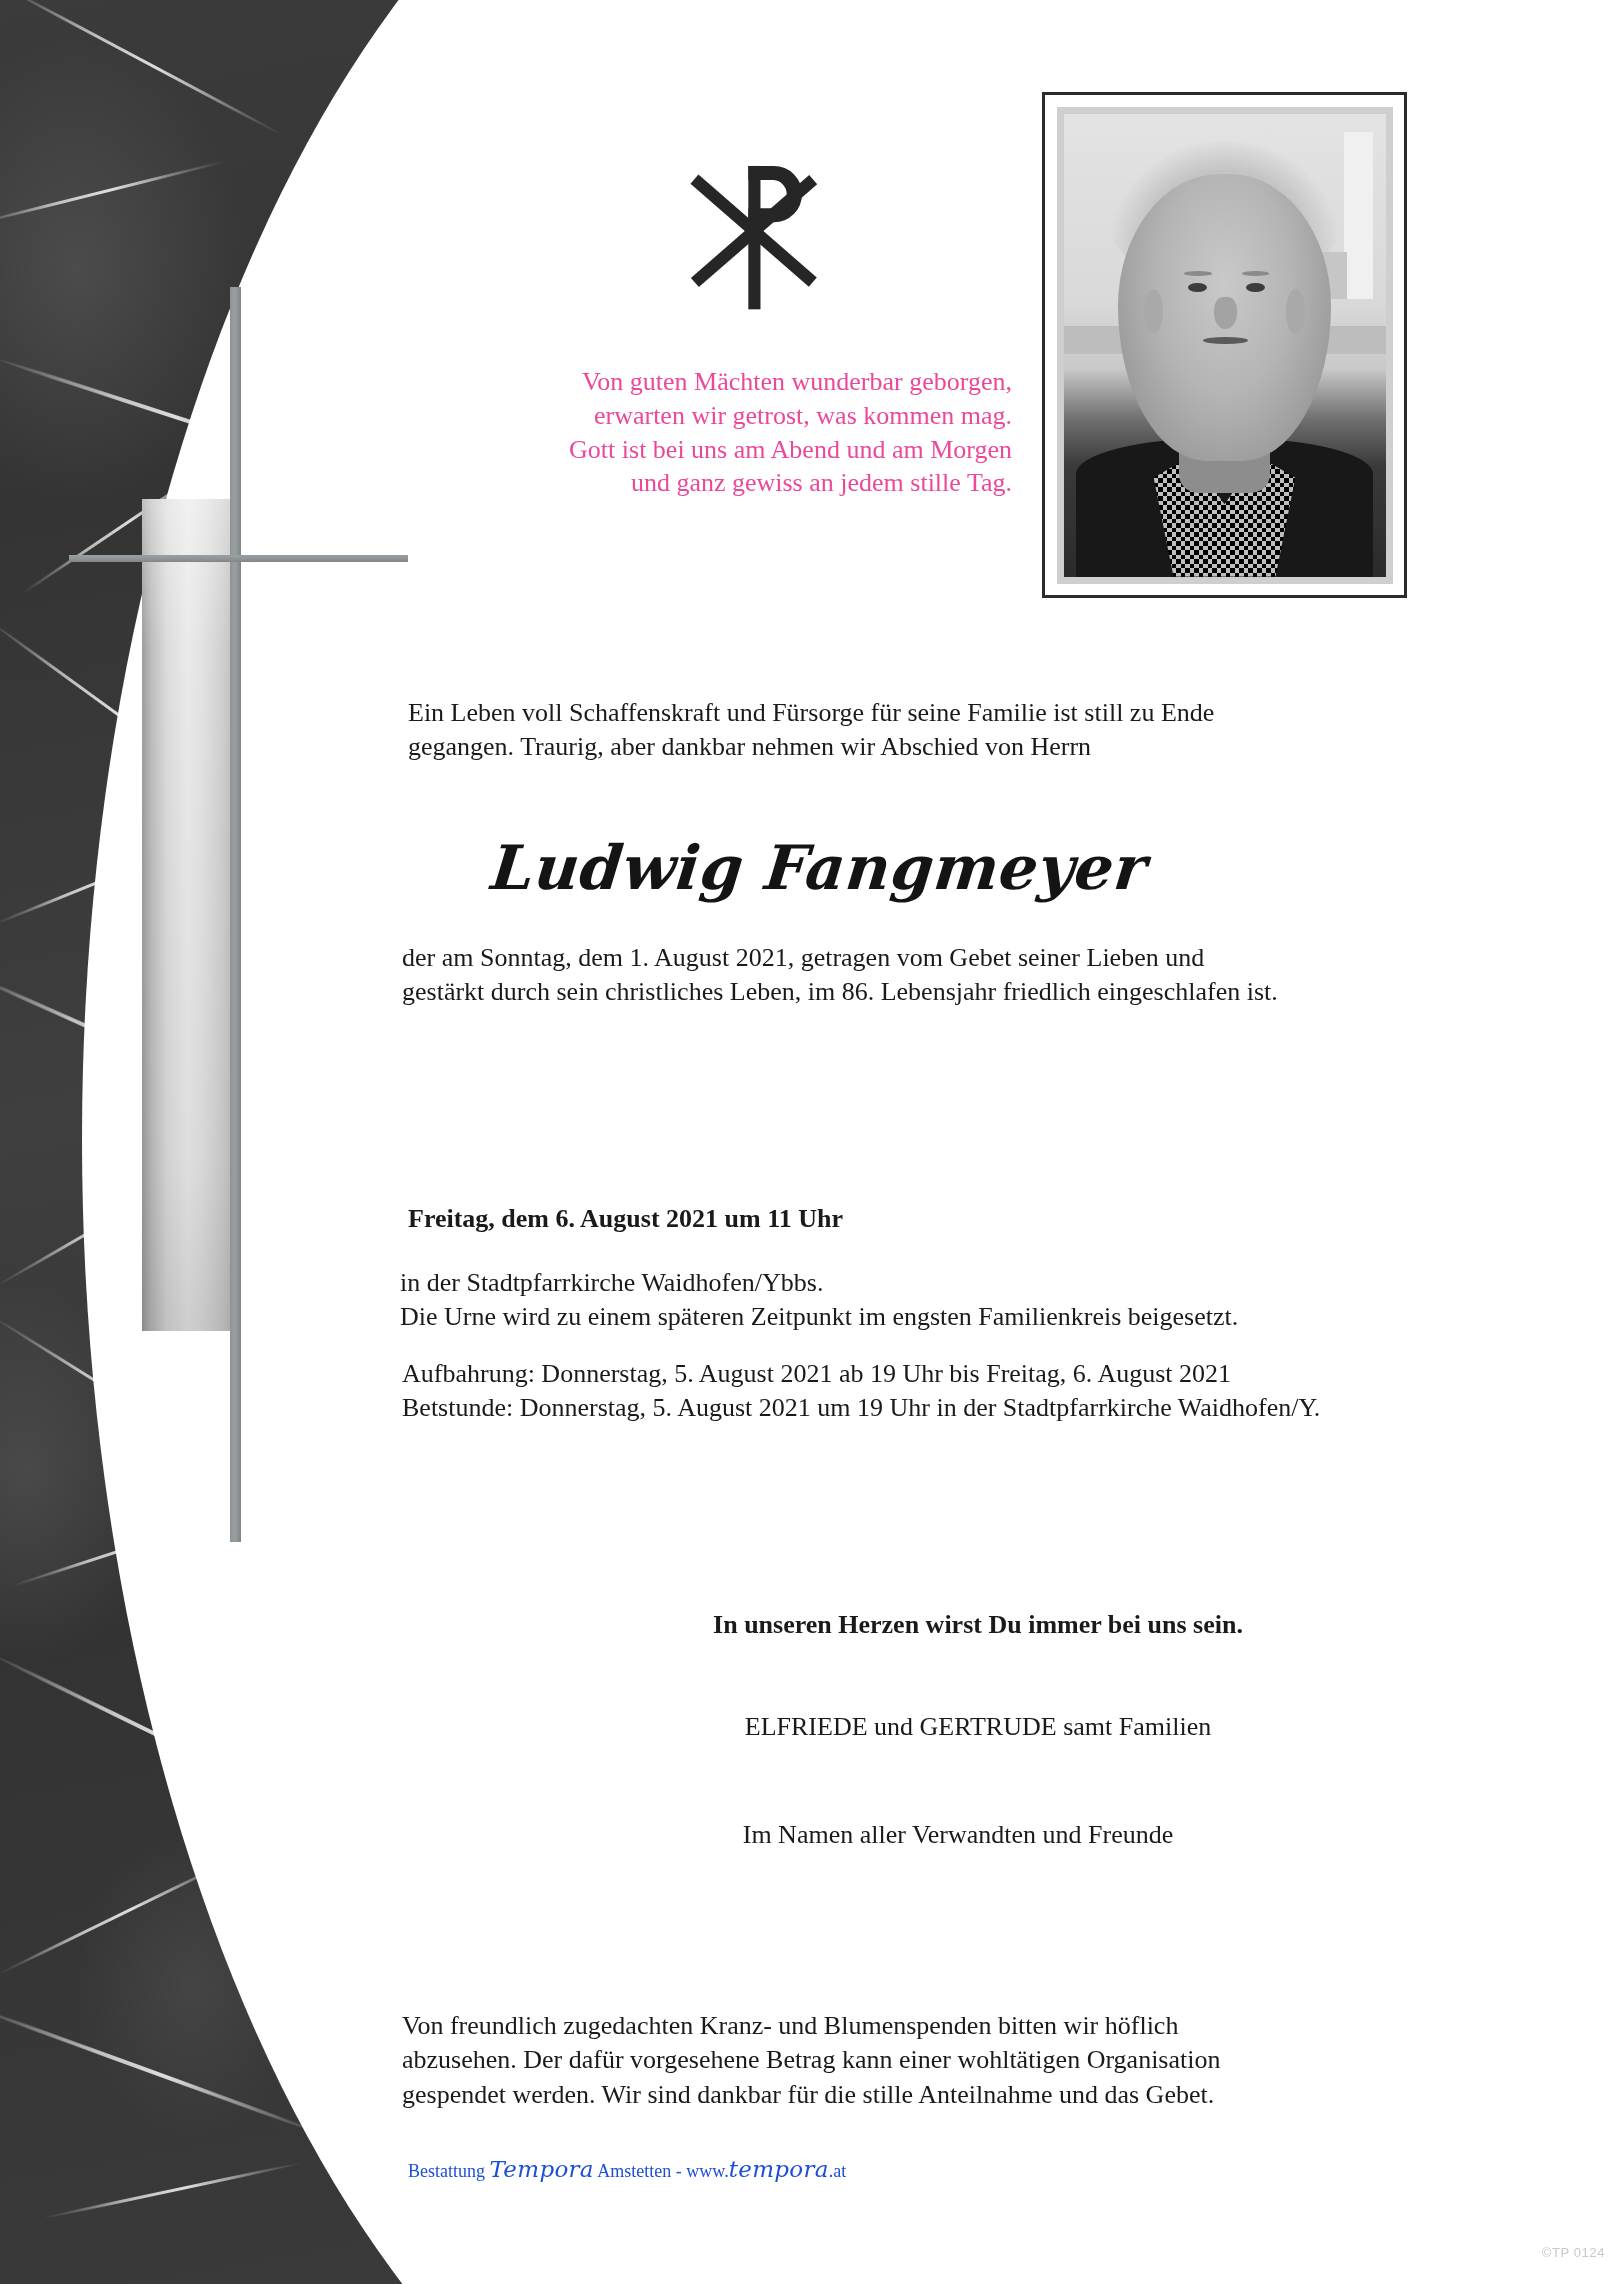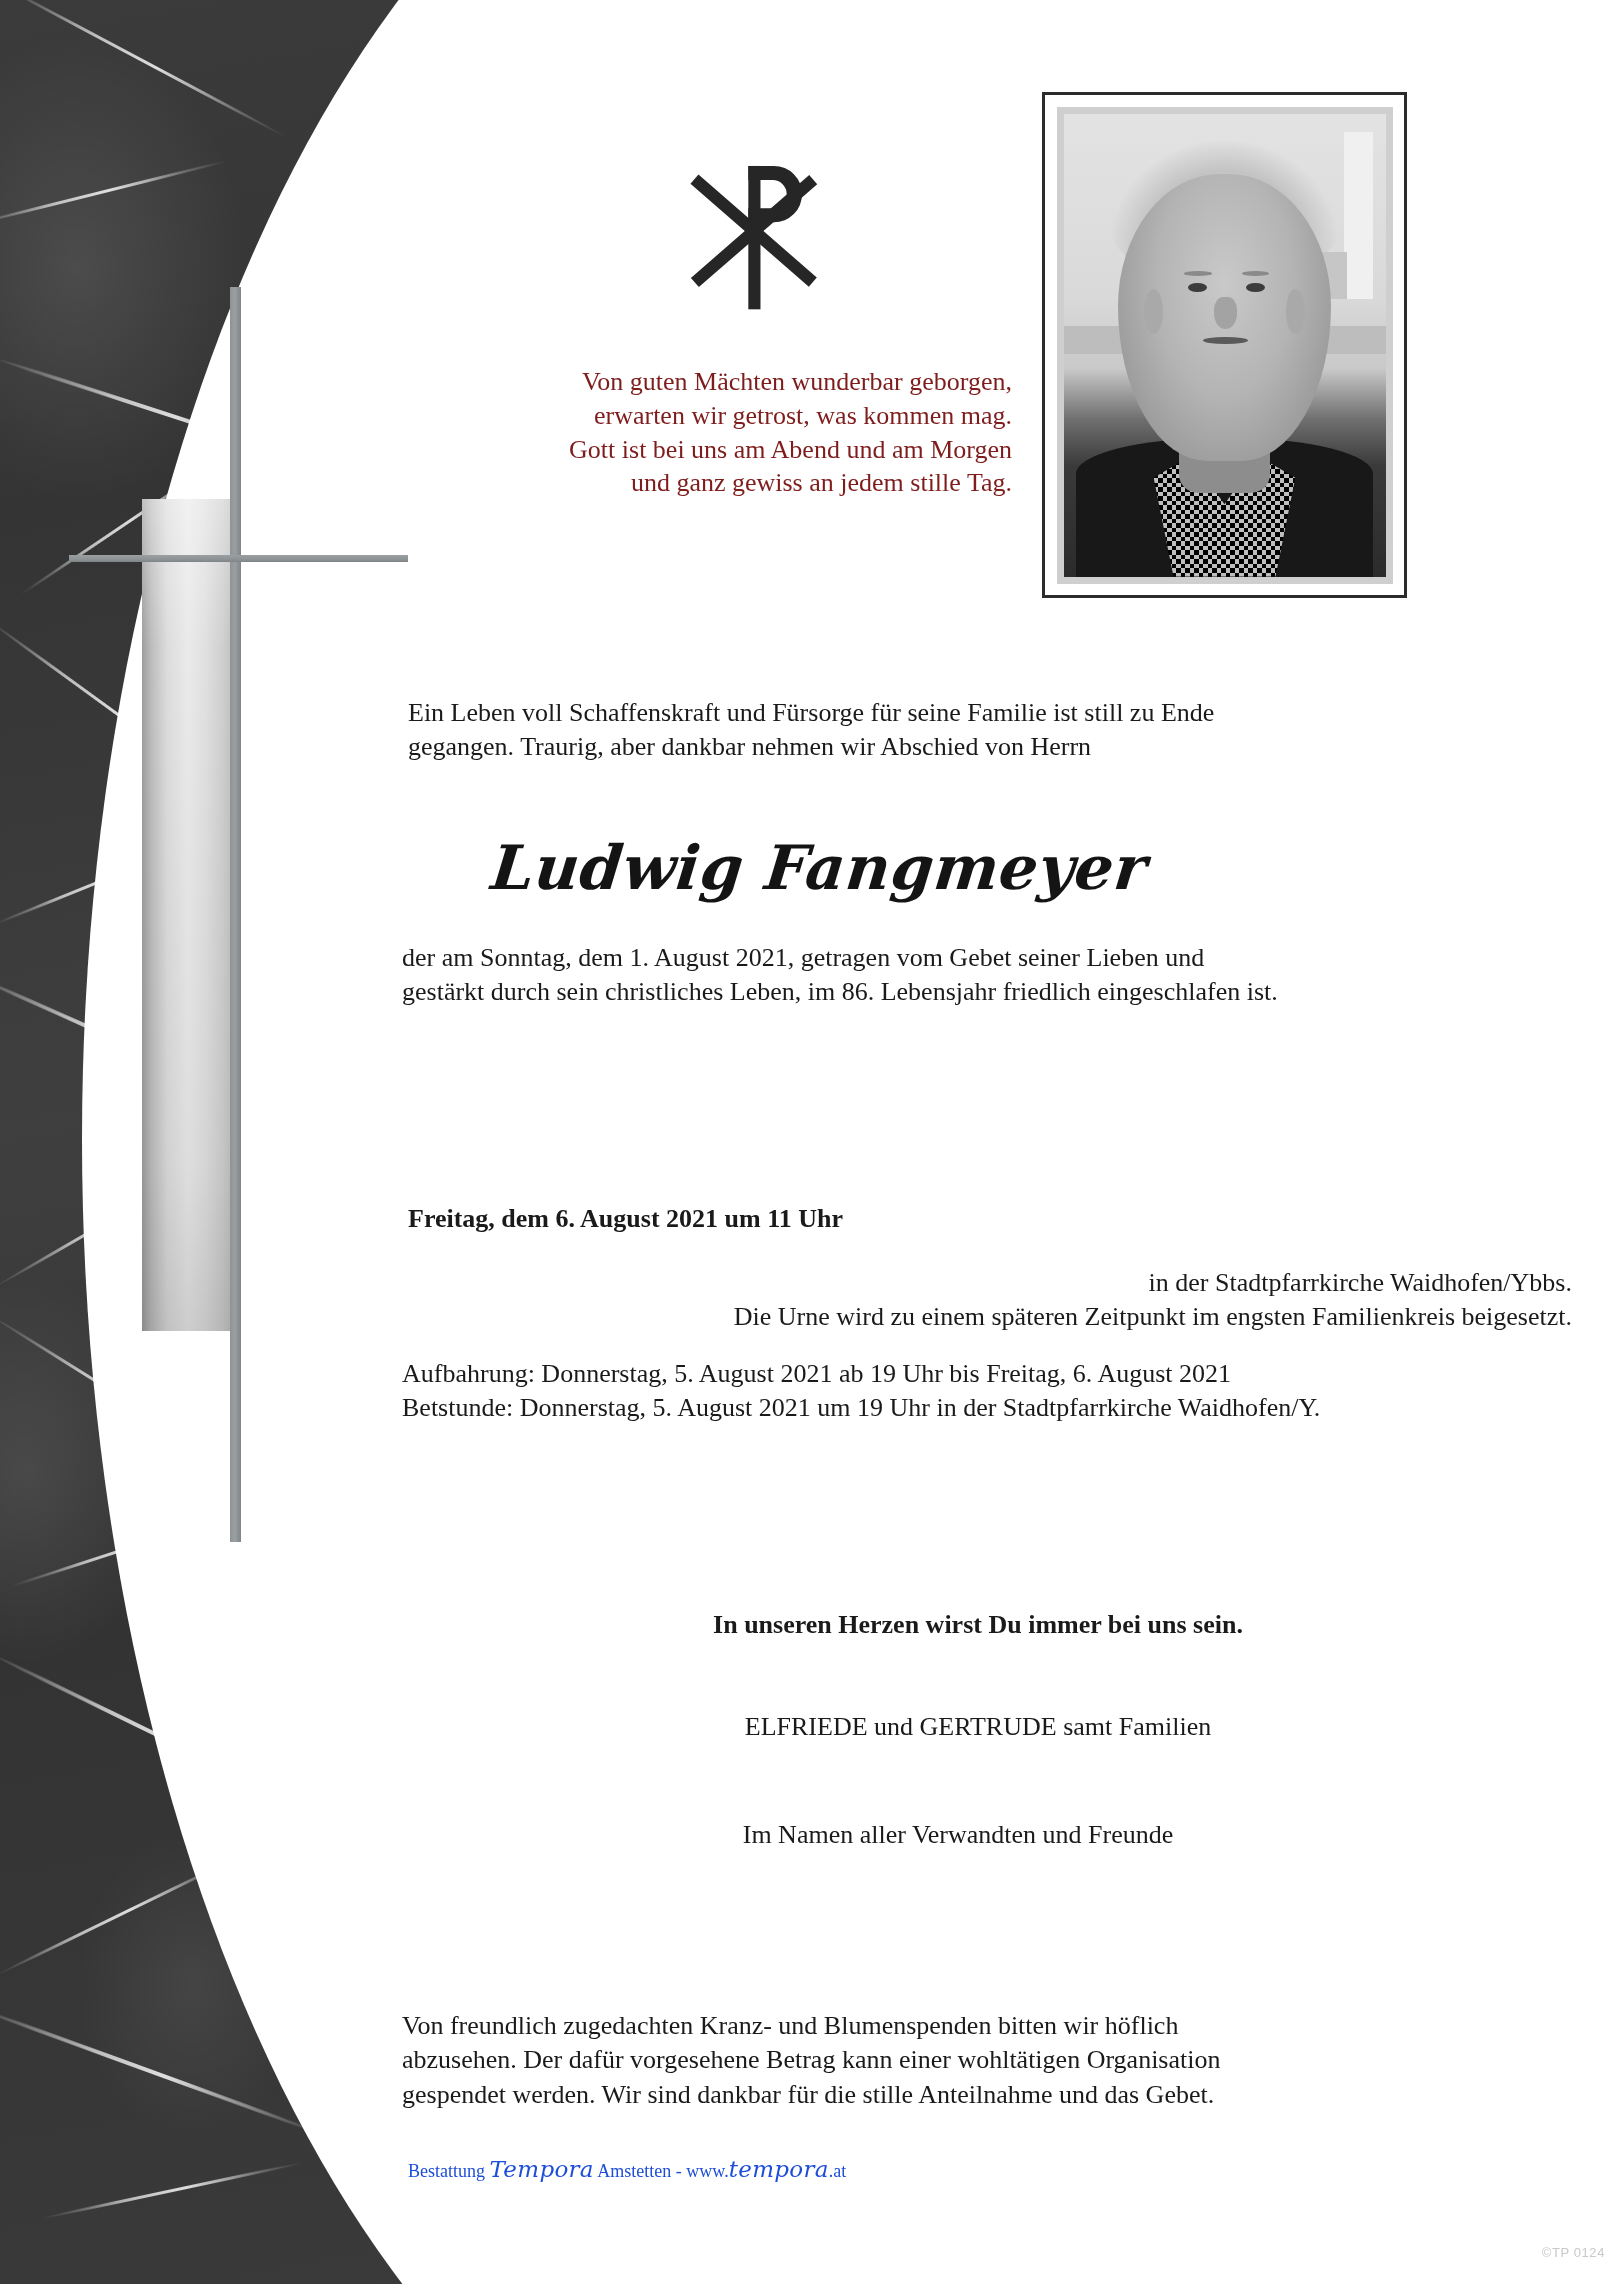--- a/index.html
+++ b/index.html
@@ -100,21 +100,21 @@
 
   
   #poem {
     position: absolute;
     left: 429px;
     top: 365px;
     width: 583px;
     text-align: right;
     font-size: 26px;
     line-height: 1.30;
-    color: #7f1d1d;
+    color: #ec4899;
   }
 
   
   #portrait-frame {
     position: absolute;
     left: 1042px;
     top: 92px;
     width: 365px;
     height: 506px;
     border: 3.2px solid #2b2b2b;
@@ -298,21 +298,21 @@
     <div id="name">Ludwig Fangmeyer</div>
 
     <div class="tx" style="left:402px; top:941px; width:1184px;">
       <div>der am Sonntag, dem 1. August 2021, getragen vom Gebet seiner Lieben und</div>
       <div>gestärkt durch sein christliches Leben, im 86. Lebensjahr friedlich eingeschlafen ist.</div>
     </div>
 
 
     <div class="tx b" style="left:408px; top:1202px; width:960px;">Freitag, dem 6. August 2021 um 11 Uhr</div>
 
-    <div class="tx" style="left:388px; top:1266px; width:1184px;text-align:right;">
+    <div class="tx" style="left:400px; top:1266px; width:1184px;">
       <div>in der Stadtpfarrkirche Waidhofen/Ybbs.</div>
       <div>Die Urne wird zu einem späteren Zeitpunkt im engsten Familienkreis beigesetzt.</div>
     </div>
 
     <div class="tx" style="left:402px; top:1357px; width:1203px;">
       <div>
         <span class="b">Aufbahrung:</span><span> Donnerstag, 5. August 2021 ab 19 Uhr bis Freitag, 6. August 2021</span>
       </div>
       <div>
         <span class="b">Betstunde:</span><span> Donnerstag, 5. August 2021 um 19 Uhr in der Stadtpfarrkirche Waidhofen/Y.</span>

